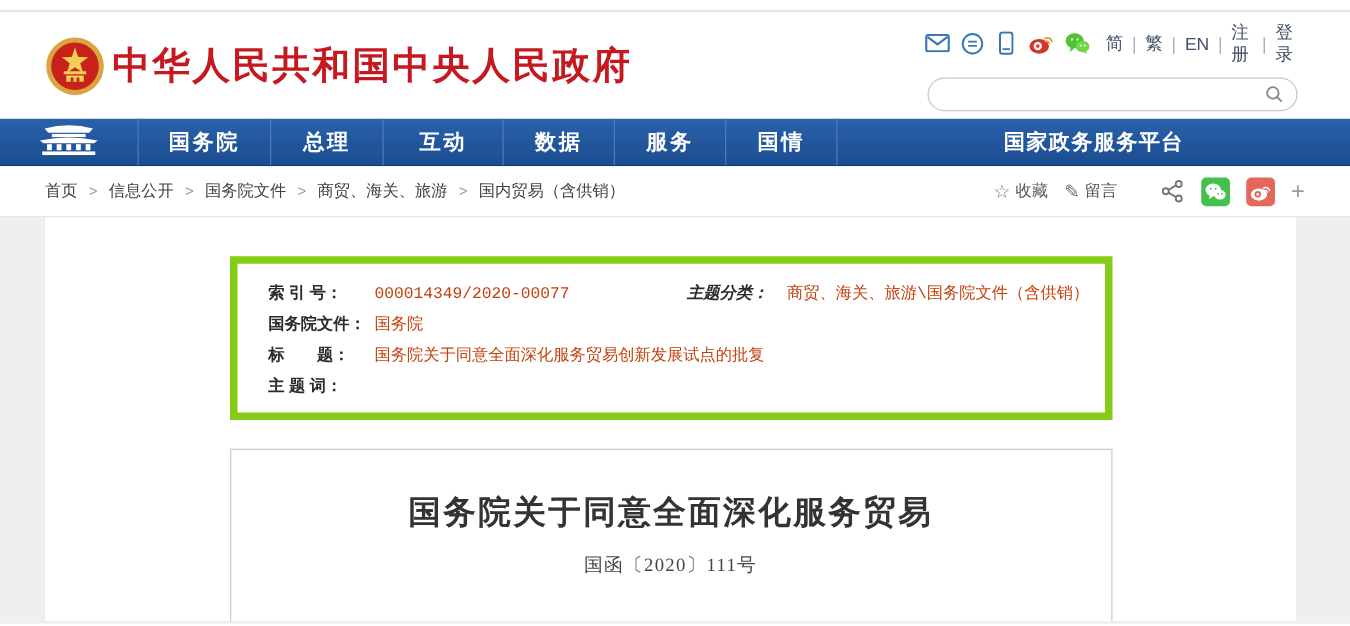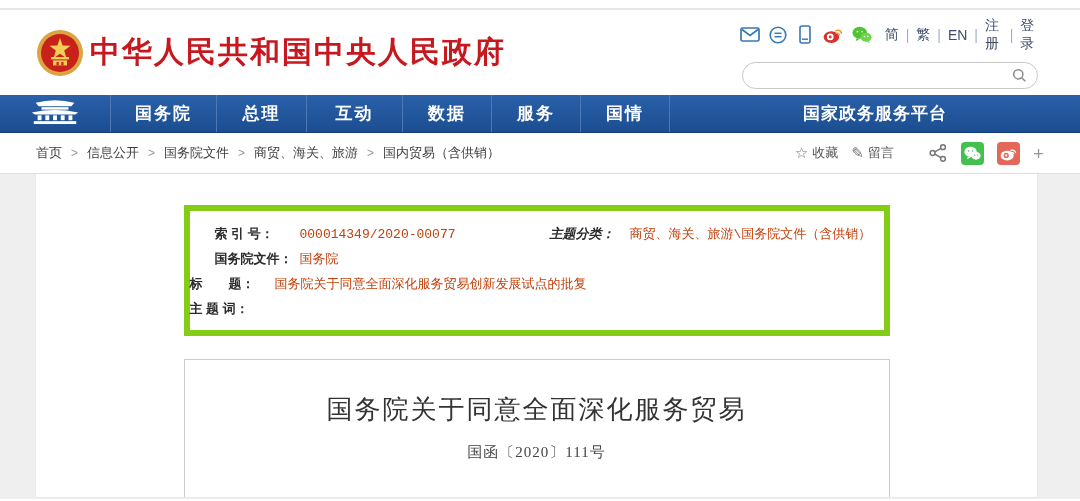--- a/index.html
+++ b/index.html
@@ -63,29 +63,29 @@
   .main-area { height:325px; background:#efefef; }
   .content-card { width:1003px; height:324px; margin-left:35px; background:#fff;
     border:1px solid #e9e9e9; border-top:none; overflow:hidden; }
 
   .meta-table { width:706px; margin:31px auto 0; border:6px solid #84cc16;
     padding:11px 0 9px; font-size:13px; color:#333; }
   .meta-row { display:flex; line-height:24px; }
   .meta-cell { display:flex; align-items:baseline; }
   .meta-cell.left  { width:360px; padding-left:25px; }
   .meta-cell.right { flex:1; }
-  .meta-cell.full  { width:100%; }
+  .meta-cell.full  { width:100%; padding-left:25px; }
   .mlabel { font-weight:bold; color:#2b2b2b; white-space:pre; display:inline-block; }
   .meta-cell.left .mlabel, .meta-cell.full .mlabel { min-width:85px; }
   .meta-cell.right .mlabel { min-width:80px;font-style:italic; }
   .mvalue { color:#c2410c;font-family:Liberation Mono, monospace; }
 
   .doc-box { width:706px; margin:23px auto 0; border:1px solid #ccc; height:240px;
     text-align:center; padding-top:30px; background:#fff; }
-  .doc-title { font-family:"Liberation Serif","DejaVu Serif",serif; font-weight:normal;
+  .doc-title { font-family:"Liberation Serif","DejaVu Serif",serif; font-weight:bold;
     font-size:26px; color:#333; line-height:40px; letter-spacing:2px; }
   .doc-number { font-family:"Liberation Serif","DejaVu Serif",serif; font-size:15px;
     color:#444; margin-top:13px; letter-spacing:1px; }
 </style>
 </head>
 <body>
 
 <div class="top-strip"></div>
 
 <header class="site-header">

